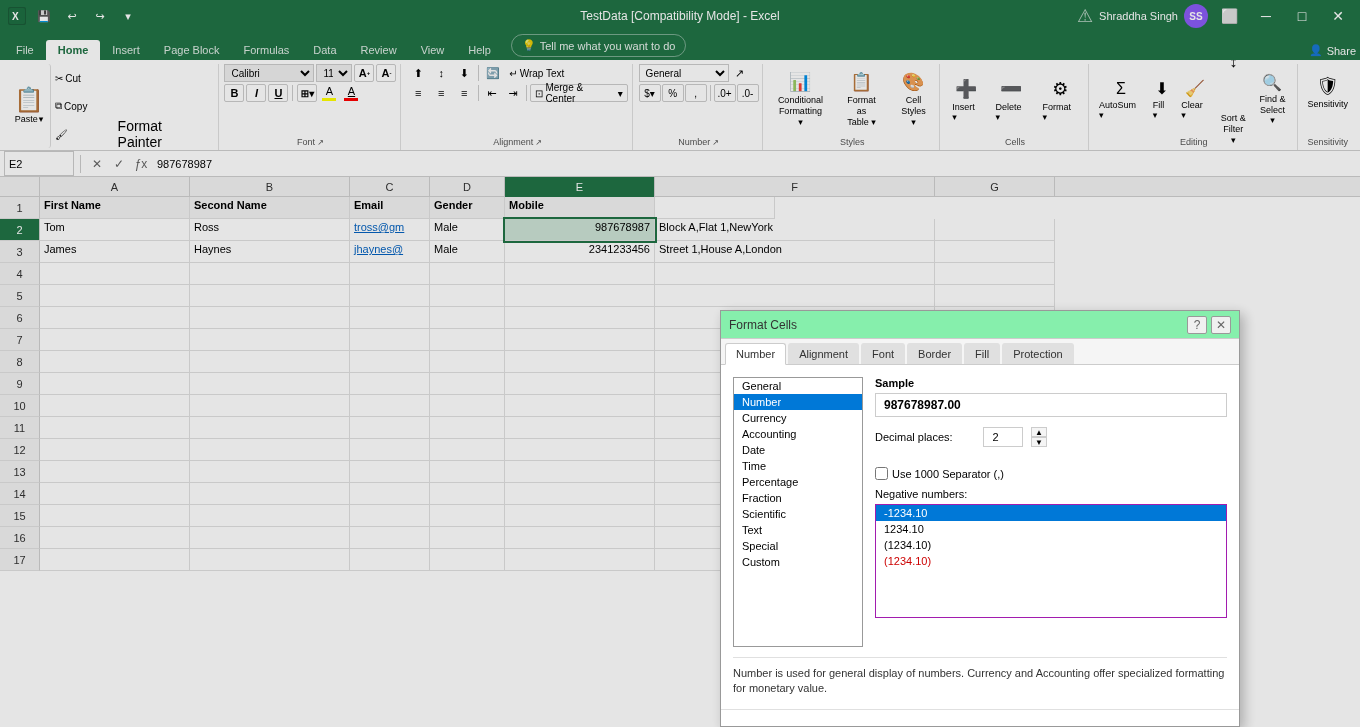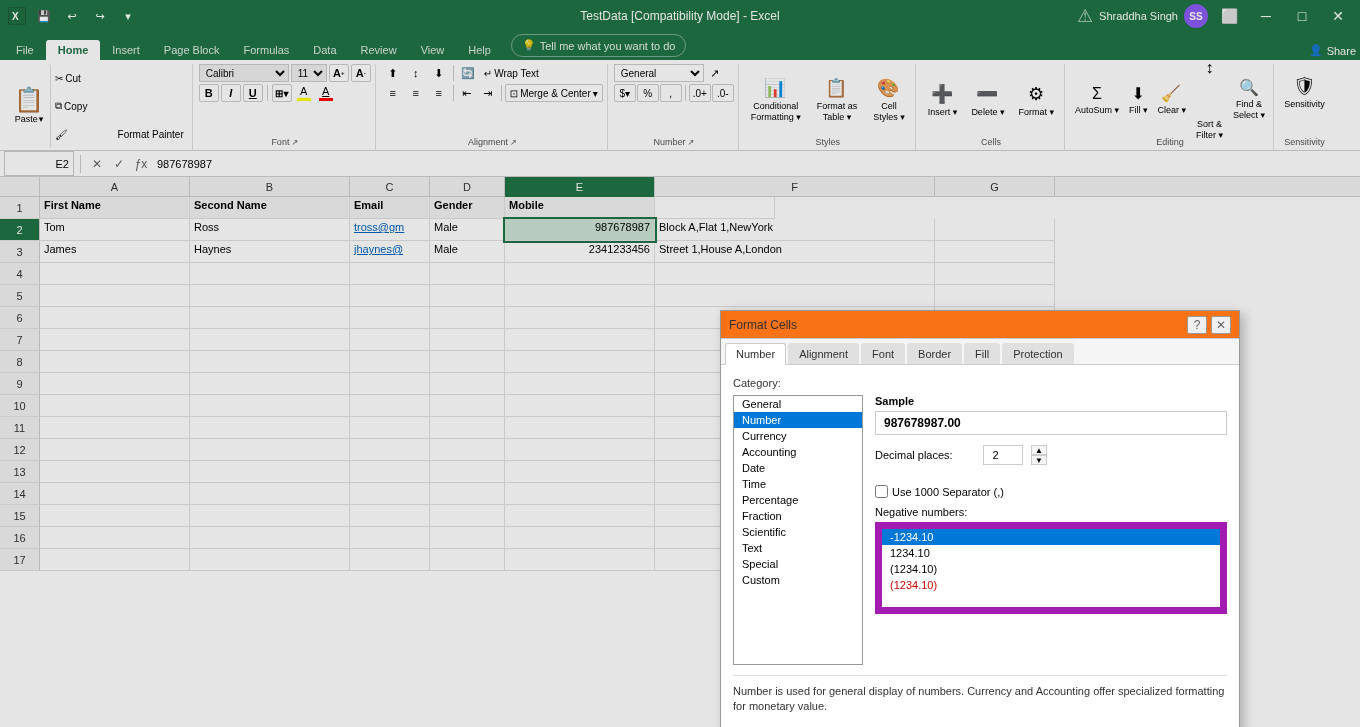--- a/index.html
+++ b/index.html
@@ -79,21 +79,21 @@
     
     .formula-bar {
       height: 26px;
       background: white;
       border-bottom: 1px solid #d0d0d0;
       display: flex;
       align-items: center;
       padding: 0 4px;
       gap: 2px;
     }
-    .name-box { width: 70px; height: 25px; border: 1px solid #ccc; font-size: 11px; padding: 0 4px; text-align: right; }
+    .name-box { width: 70px; height: 25px; border: 1px solid #ccc; font-size: 11px; padding: 0 4px; text-align: left; }
     .formula-bar-sep { width: 1px; height: 18px; background: #ccc; margin: 0 4px; }
     .formula-bar-btn { width: 20px; height: 20px; display: flex; align-items: center; justify-content: center; cursor: pointer; font-size: 12px; color: #666; }
     .formula-input { flex: 1; height: 20px; border: none; outline: none; font-size: 11px; padding: 0 4px; }
 
     
     .spreadsheet { display: flex; flex-direction: column; height: calc(727px - 32px - 56px - 26px - 28px - 22px); background: white; }
     .sheet-grid { flex: 1; overflow: hidden; position: relative; }
 
     
     .col-header-row { display: flex; background: #f2f2f2; border-bottom: 1px solid #d0d0d0; height: 20px; }
@@ -120,21 +120,21 @@
     .cell-b { width: 160px; min-width: 160px; }
     .cell-c { width: 80px; min-width: 80px; }
     .cell-d { width: 75px; min-width: 75px; }
     .cell-e { width: 150px; min-width: 150px; }
     .cell-f { width: 280px; min-width: 280px; }
     .cell-g { width: 120px; min-width: 120px; }
 
     
     .dialog-overlay { position: fixed; top: 0; left: 0; width: 100%; height: 100%; background: rgba(0,0,0,0.1); z-index: 1000; }
     .dialog { position: fixed; top: 310px; left: 720px; width: 520px; background: white; border: 1px solid #999; box-shadow: 4px 4px 12px rgba(0,0,0,0.25); z-index: 1001; }
-    .dialog-title-bar { height: 28px; background: #f97316; border-bottom: 1px solid #ccc; display: flex; align-items: center; justify-content: space-between; padding: 0 8px; }
+    .dialog-title-bar { height: 28px; background: #86efac; border-bottom: 1px solid #ccc; display: flex; align-items: center; justify-content: space-between; padding: 0 8px; }
     .dialog-title { font-size: 12px; font-weight: normal; color: #333; }
     .dialog-controls { display: flex; gap: 4px; align-items: center; }
     .dialog-control-btn { width: 20px; height: 18px; display: flex; align-items: center; justify-content: center; cursor: pointer; font-size: 12px; color: #666; border: 1px solid #999; background: #f0f0f0; border-radius: 2px; }
 
     .dialog-tabs { display: flex; border-bottom: 1px solid #ccc; background: #f5f5f5; padding: 4px 4px 0; gap: 2px; }
     .dialog-tab { padding: 4px 10px; font-size: 11px; cursor: pointer; border: 1px solid transparent; border-bottom: none; background: #e0e0e0; border-radius: 3px 3px 0 0; color: #333; }
     .dialog-tab.active { background: white; border-color: #ccc; border-bottom: 1px solid white; margin-bottom: -1px; color: #333; }
 
     .dialog-body { padding: 12px; }
     .dialog-section-label { font-size: 11px; color: #333; margin-bottom: 6px; }
@@ -153,21 +153,21 @@
     .option-label { font-size: 11px; min-width: 100px; }
     .decimal-input { width: 40px; height: 20px; border: 1px solid #ccc; font-size: 11px; padding: 0 4px; text-align: center; }
     .spinner-btn { width: 16px; height: 10px; display: flex; align-items: center; justify-content: center; border: 1px solid #ccc; cursor: pointer; font-size: 8px; background: #f5f5f5; }
     .spinner-group { display: flex; flex-direction: column; }
 
     .checkbox-row { display: flex; align-items: center; gap: 4px; margin-bottom: 8px; }
     .checkbox-row input { cursor: pointer; }
     .checkbox-label { font-size: 11px; }
 
     .negative-label { font-size: 11px; margin-bottom: 4px; }
-    .negative-list { border: 7px solid #a21caf; height: 92px; overflow-y: auto; }
+    .negative-list { border: 1px solid #a21caf; height: 114px; overflow-y: auto; }
     .negative-item { padding: 2px 8px; font-size: 11px; cursor: pointer; }
     .negative-item.selected { background: #0078d7; color: white; }
     .negative-item.red { color: #cc0000; }
 
     .dialog-description { font-size: 11px; color: #333; margin-top: 10px; line-height: 1.4; border-top: 1px solid #e0e0e0; padding-top: 8px; }
     .dialog-footer { display: flex; justify-content: flex-end; gap: 6px; padding: 8px 12px; border-top: 1px solid #e0e0e0; }
 
     .tell-me-box { display: flex; align-items: center; gap: 4px; padding: 4px 10px; border: 1px solid rgba(255,255,255,0.4); border-radius: 14px; color: rgba(255,255,255,0.9); font-size: 11px; cursor: pointer; }
 
     .cond-format-btn { display: flex; flex-direction: column; align-items: center; justify-content: center; padding: 4px 6px; cursor: pointer; border-radius: 3px; height: 56px; gap: 2px; }
@@ -239,21 +239,21 @@
             <div class="paste-small">
               <span>✂</span>
               <span>Cut</span>
             </div>
             <div class="paste-small">
               <span>⧉</span>
               <span>Copy</span>
             </div>
             <div class="paste-small">
               <span>🖌</span>
-              <span style="font-size:10px;padding-left:48px;">Format Painter</span>
+              <span style="font-size:14px;padding-left:48px;">Format Painter</span>
             </div>
           </div>
         </div>
       </div>
       <div class="ribbon-section-label">
         
         
       </div>
     </div>
 
@@ -660,21 +660,20 @@
   <div class="dialog-tabs">
     <div class="dialog-tab active">Number</div>
     <div class="dialog-tab">Alignment</div>
     <div class="dialog-tab">Font</div>
     <div class="dialog-tab">Border</div>
     <div class="dialog-tab">Fill</div>
     <div class="dialog-tab">Protection</div>
   </div>
 
   <div class="dialog-body">
-    <div class="dialog-section-label">Category:</div>
     <div class="dialog-two-col">
 
       <div class="category-list">
         <div class="category-item">General</div>
         <div class="category-item selected">Number</div>
         <div class="category-item">Currency</div>
         <div class="category-item">Accounting</div>
         <div class="category-item">Date</div>
         <div class="category-item">Time</div>
         <div class="category-item">Percentage</div>

